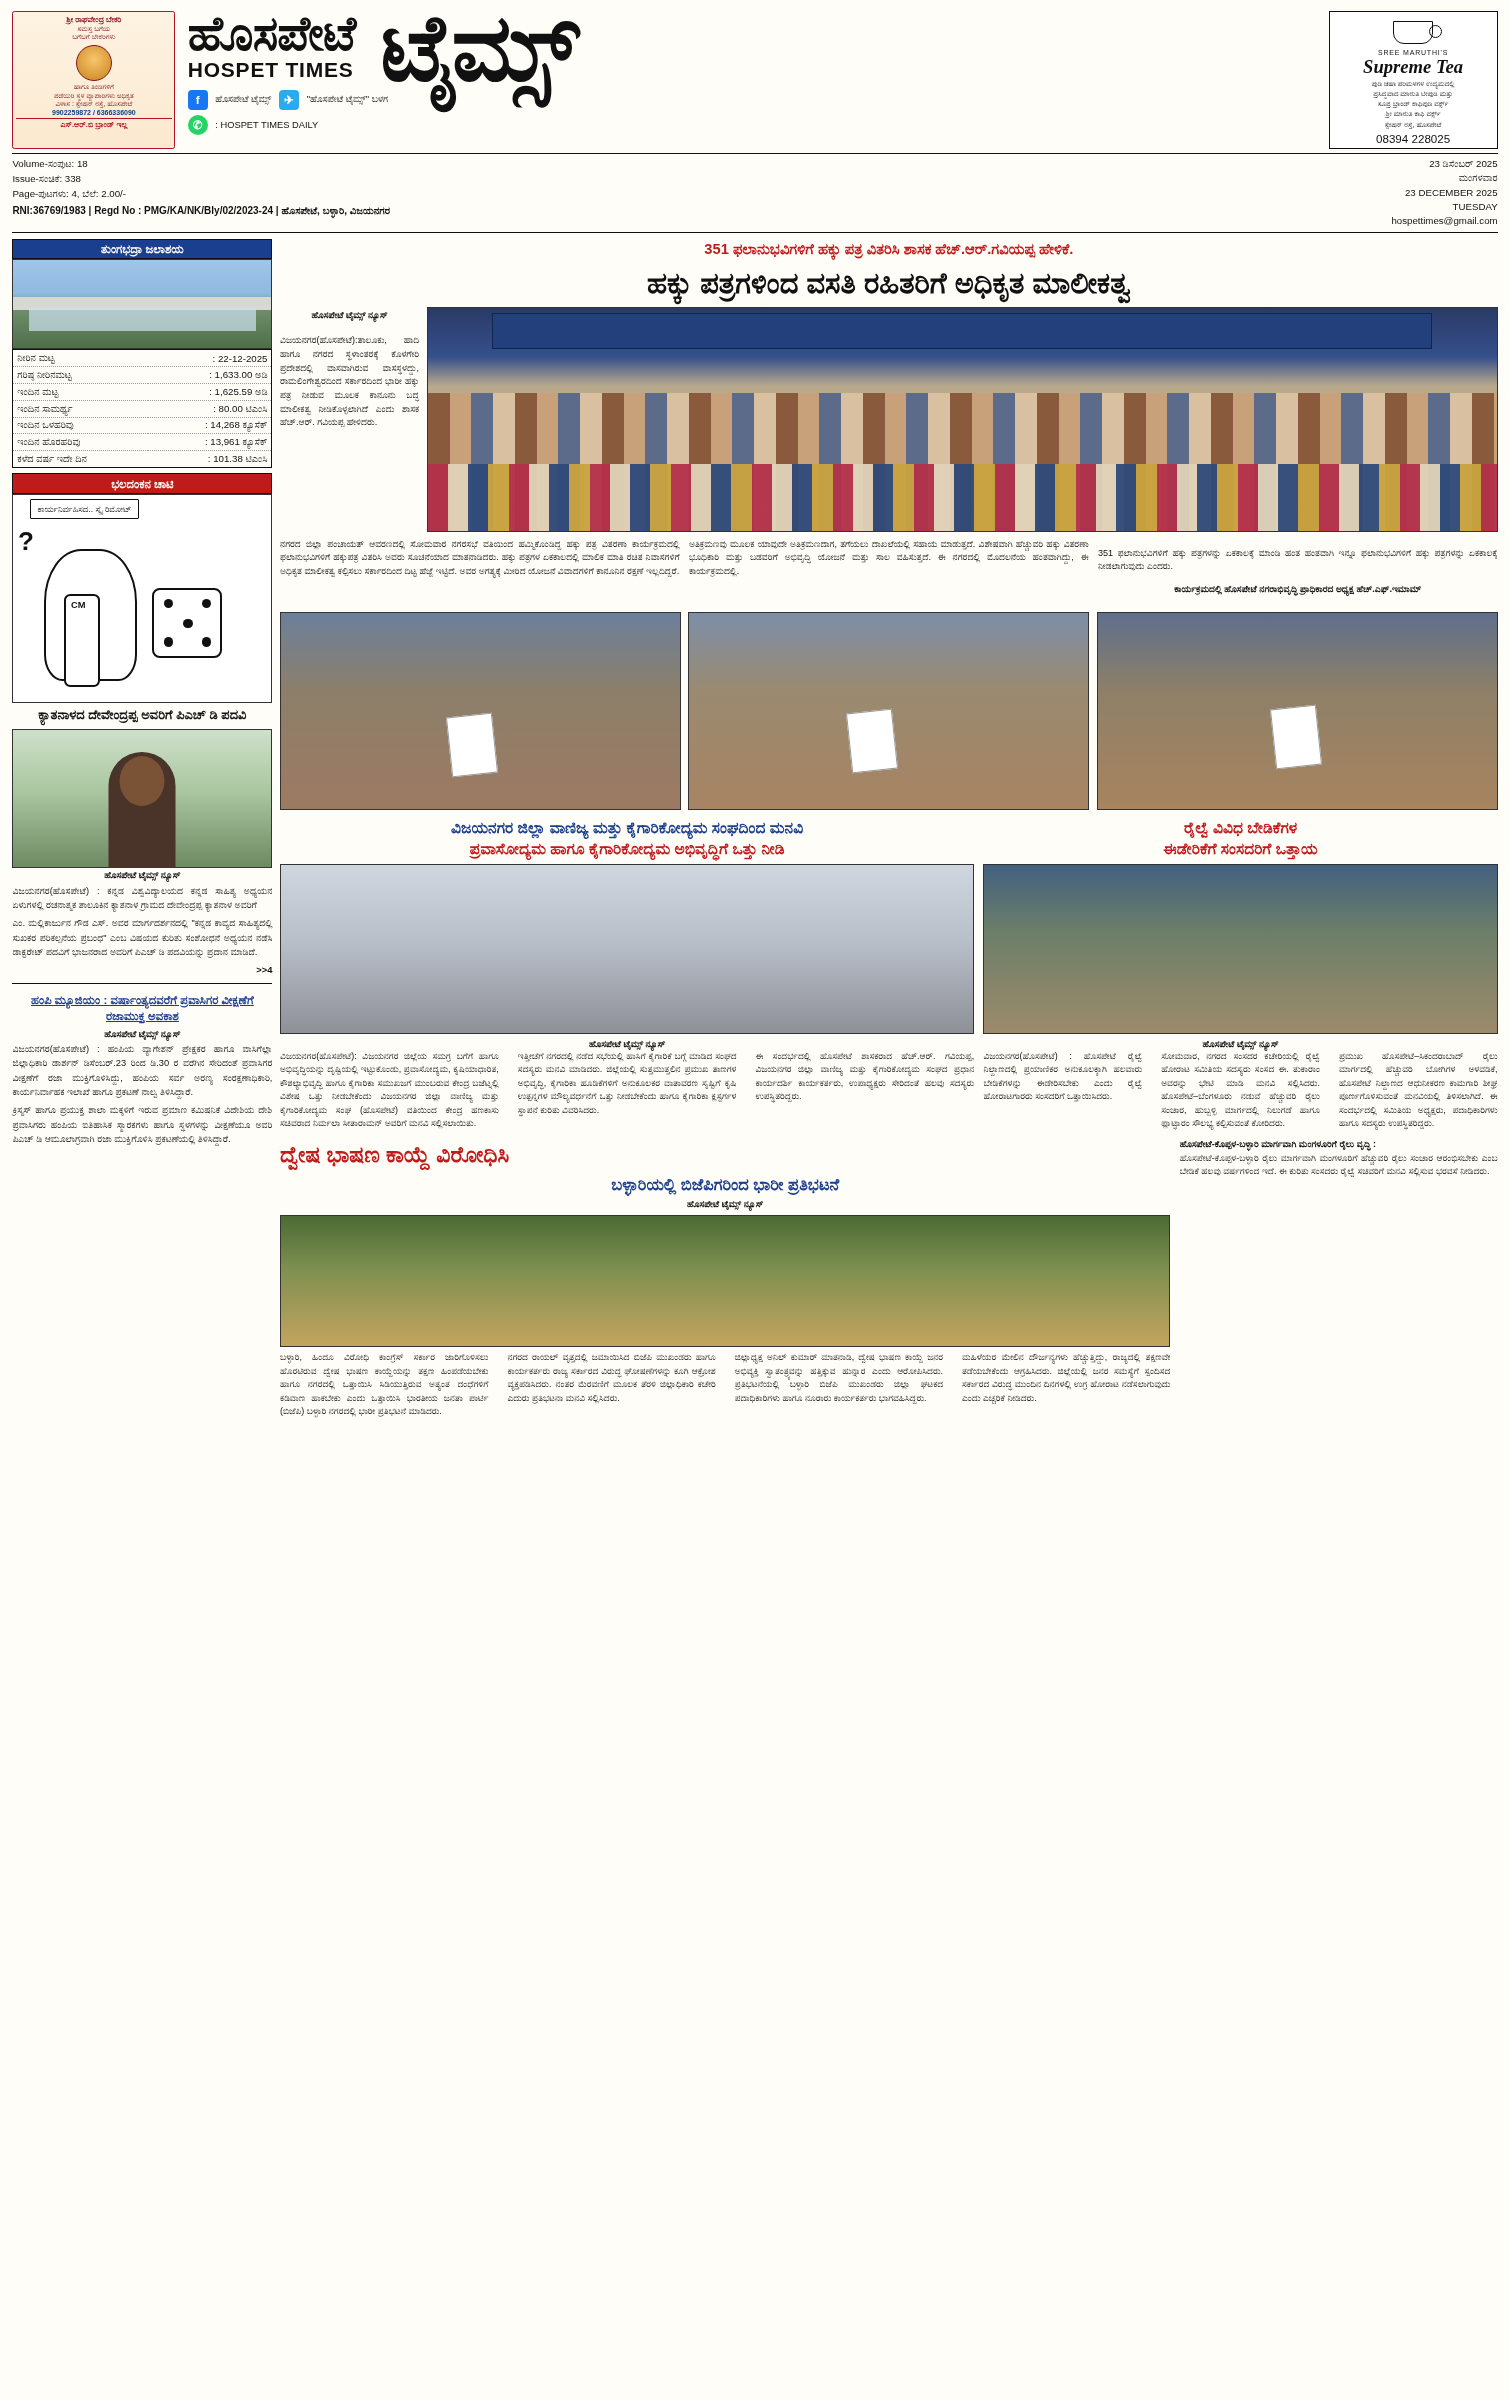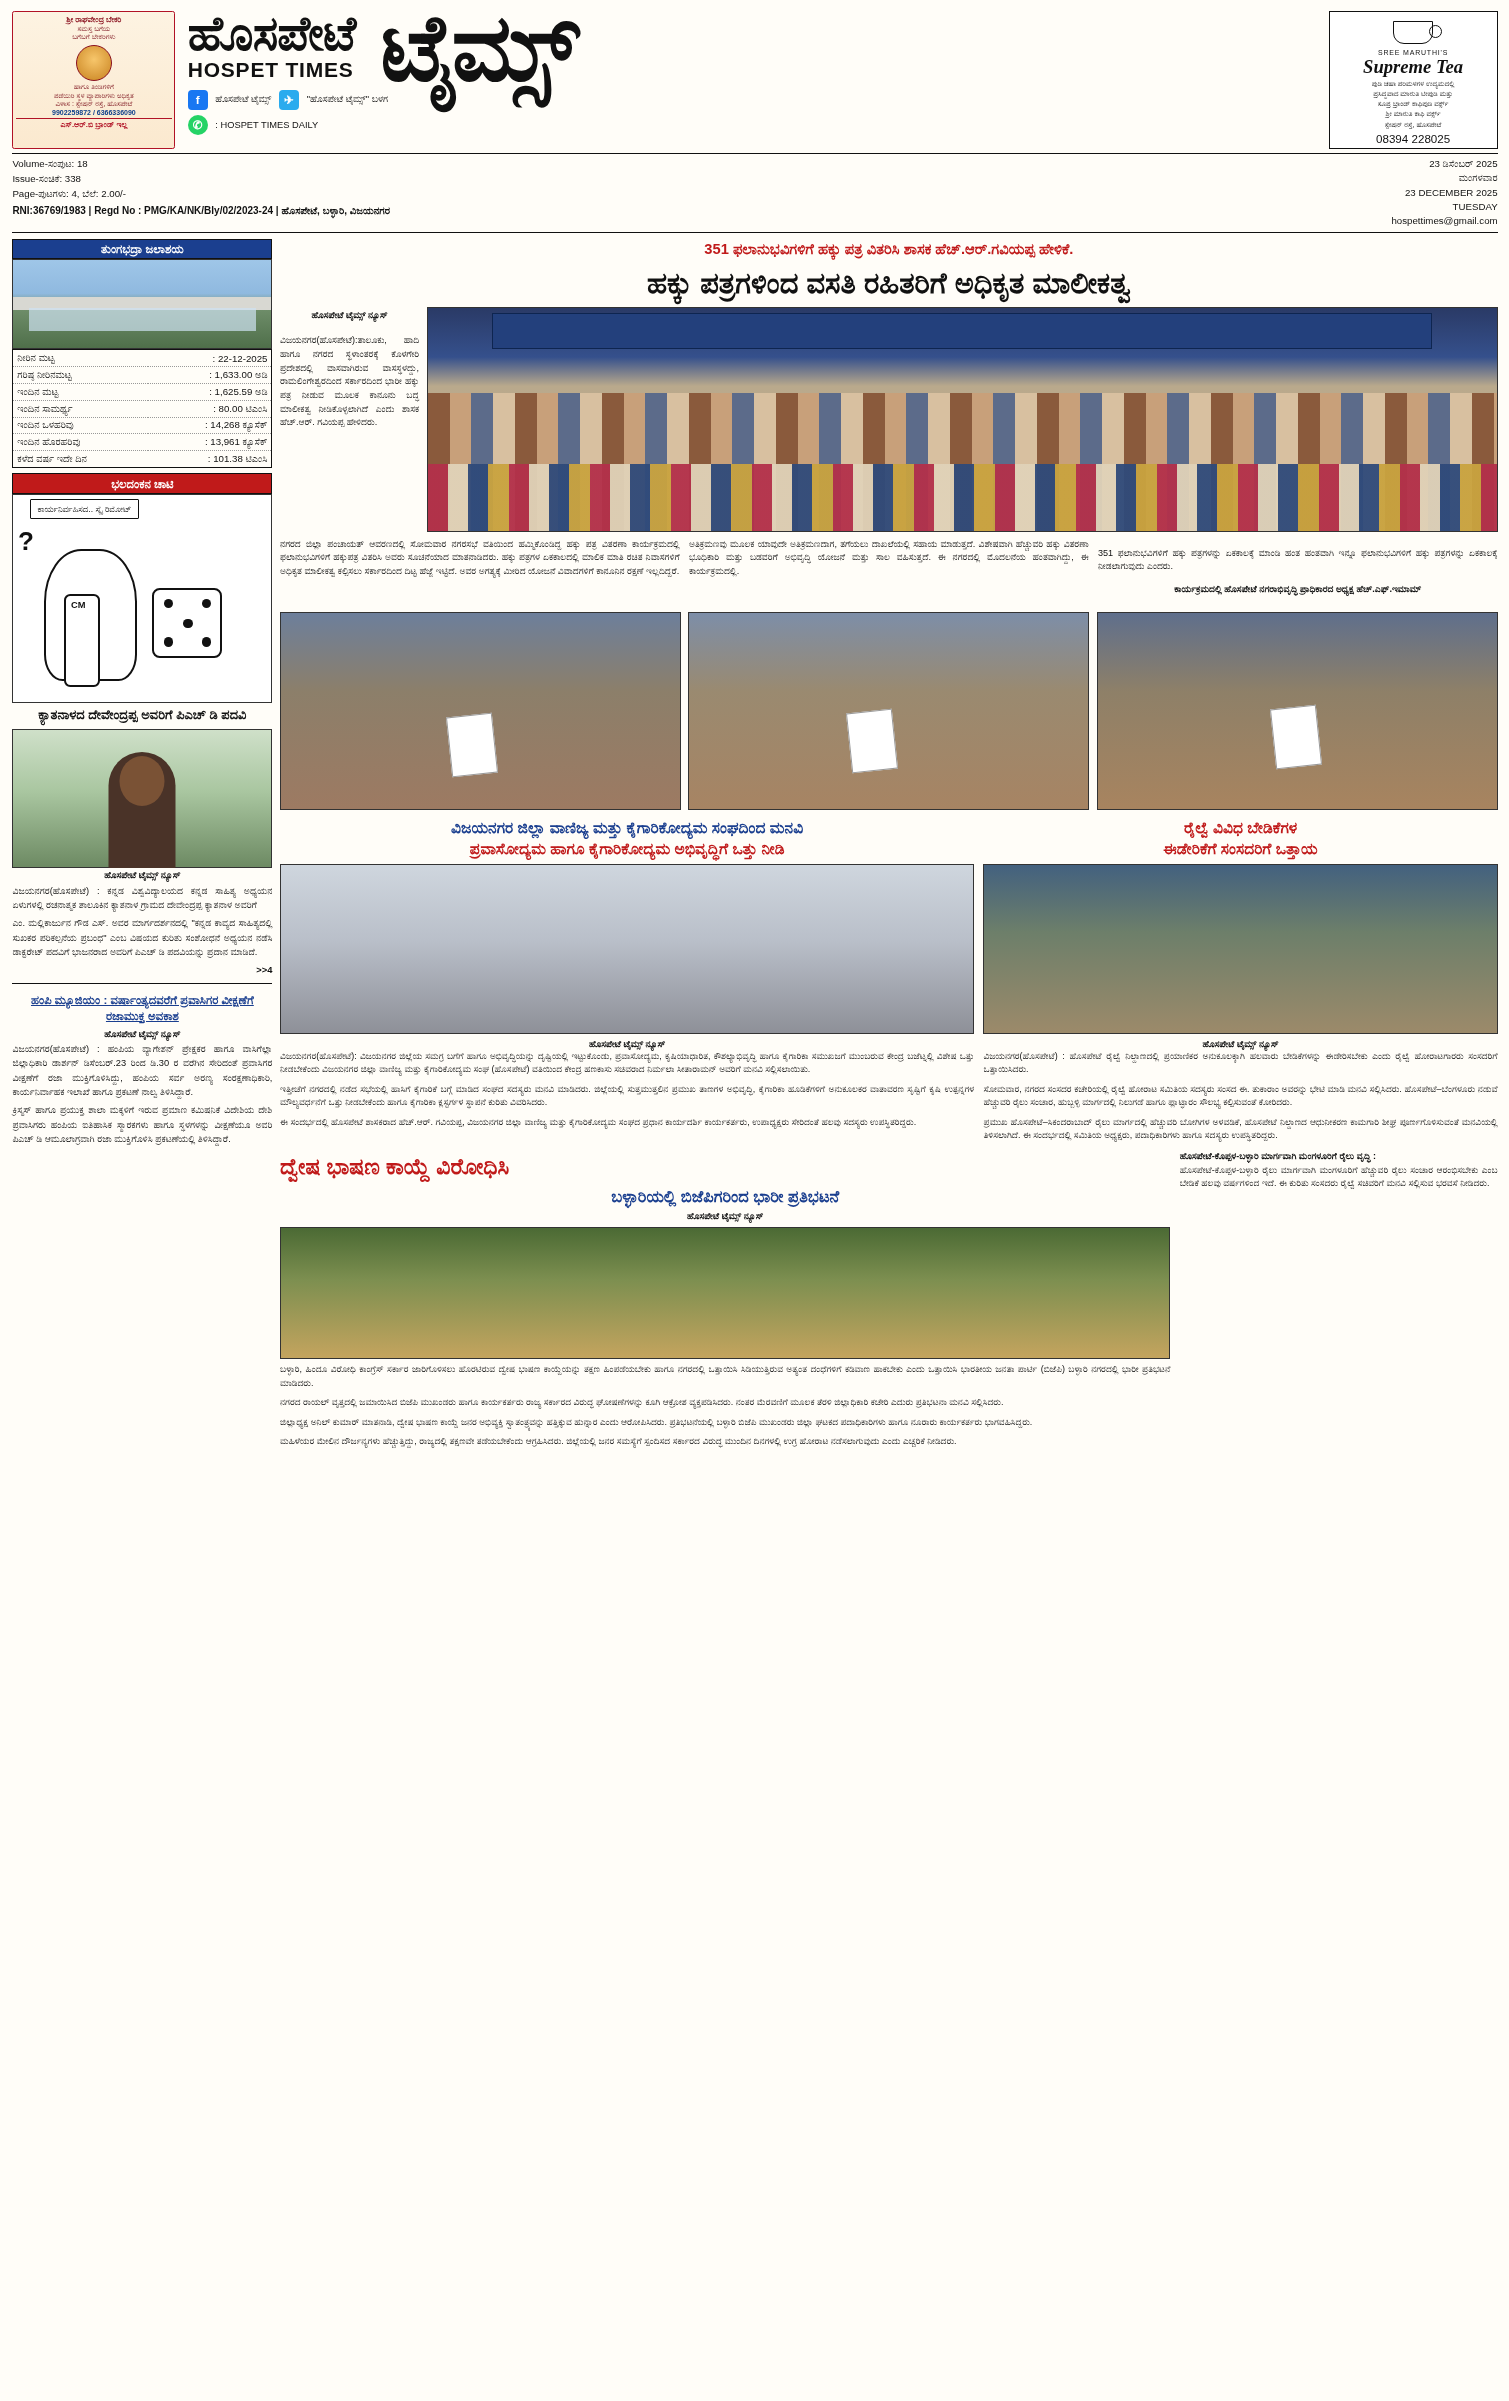--- a/index.html
+++ b/index.html
@@ -117,21 +117,21 @@
   .p3 { background:linear-gradient(180deg,#5f6f8c 0%,#8e8068 40%,#a8845f 100%); }
   .trio .ph .doc { position:absolute; width:46px; height:60px; background:#fff; border:0.8px solid #999; transform:rotate(-6deg); }
 
   .twocol-news { display:flex; gap:9.3px; margin-top:7.7px; }
   .newsblock { flex:1; }
   .nb-head { text-align:center; font-size:15.5px; font-weight:bold; color:#c01a1a; line-height:1.35; }
   .nb-photo { height:170px; border:0.8px solid #333; margin:4.6px 0; }
   .np-a { background:linear-gradient(180deg,#cfd6de 0%,#b9bfc9 45%,#8e9098 100%); }
   .np-b { background:linear-gradient(180deg,#43617f 0%,#6d7f6a 40%,#9c8a6a 100%); }
   .np-c { background:linear-gradient(180deg,#4b6a34 0%,#7d8f50 40%,#c4a45e 100%); }
-  .nb-cols { display:flex; gap:6px;flex-direction:column; }
+  .nb-cols { display:flex; gap:19px; }
   .nb-cols > div { flex:1; font-size:9px; line-height:1.5; text-align:justify;}
   .centerline { text-align:center; font-weight:bold; font-size:9px;}
 
   .bottom-wrap { display:flex; gap:9.3px; margin-top:7.7px; }
   .fineprint { font-size:9px; line-height:1.5; text-align:justify; }
   .big-red-head { font-size:22px; font-weight:bold; color:#c01a1a; line-height:1.35; padding:1.5px 0 4.6px;}
   .big-blue-head { text-align:center; font-size:16.3px; font-weight:bold; color:#1b3f8f; line-height:1.35; padding:1.5px 0 4.6px;}
 </style>
 </head>
 <body>

